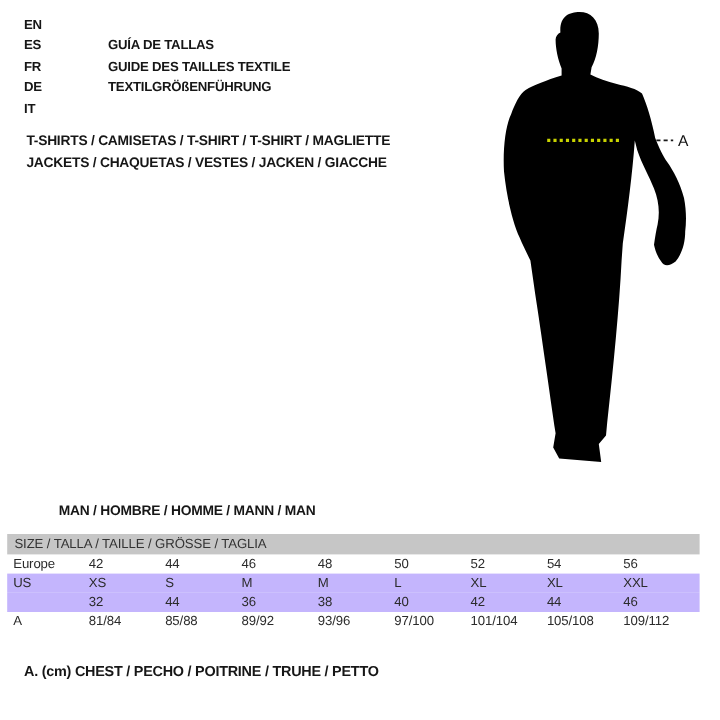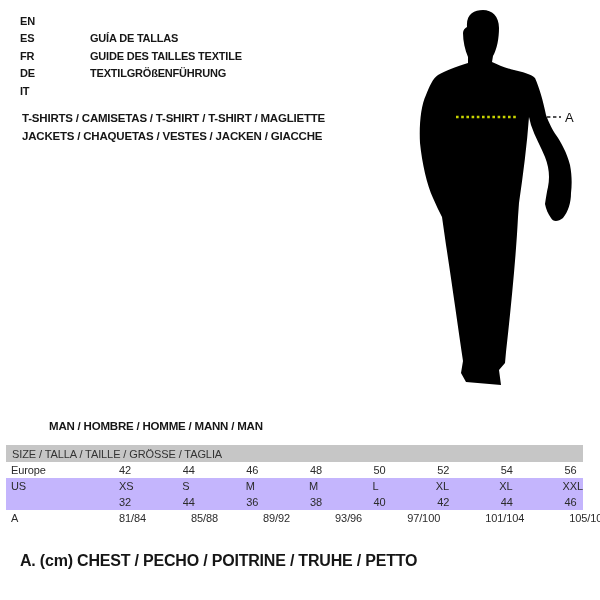--- a/index.html
+++ b/index.html
@@ -14,26 +14,26 @@
   .lang-code{width:38px;}
   
   .cat-block{position:absolute;left:22px;top:110px;font-size:11.5px;font-weight:700;line-height:17.5px;letter-spacing:-0.2px;}
   
   .figure-wrap{position:absolute;left:405px;top:5px;width:175px;height:385px;}
   
   .section-title{position:absolute;left:21px;top:420px;font-size:11.5px;font-weight:700;letter-spacing:-0.2px;margin-left:28px;}
   
   .size-table{position:absolute;left:6px;top:445px;width:577px;font-size:11px;letter-spacing:-0.1px;}
   .thead{height:17px;background:#c6c6c6;display:flex;align-items:center;padding-left:6px;color:#333333;}
-  .trow{display:grid;grid-template-columns:68px repeat(8,1fr);height:16px;align-items:center;gap:45px;}
+  .trow{display:grid;grid-template-columns:68px repeat(8,1fr);height:16px;align-items:center;}
   .trow.shaded{background:#c4b5fd;}
   .tlabel{padding-left:5px;text-align:left;color:#2b2b2b;}
   .tcell{text-align:left;color:#2b2b2b;}
   
-  .footnote{position:absolute;left:20px;top:552px;font-size:16px;font-weight:700;letter-spacing:-0.2px;}
+  .footnote{position:absolute;left:20px;top:552px;font-size:12px;font-weight:700;letter-spacing:-0.2px;}
 </style>
 </head>
 <body>
 
 <div class="lang-block">
   <div class="lang-row">
     <span class="lang-code">EN</span>
   </div>
   <div class="lang-row">
     <span class="lang-code">ES</span>

